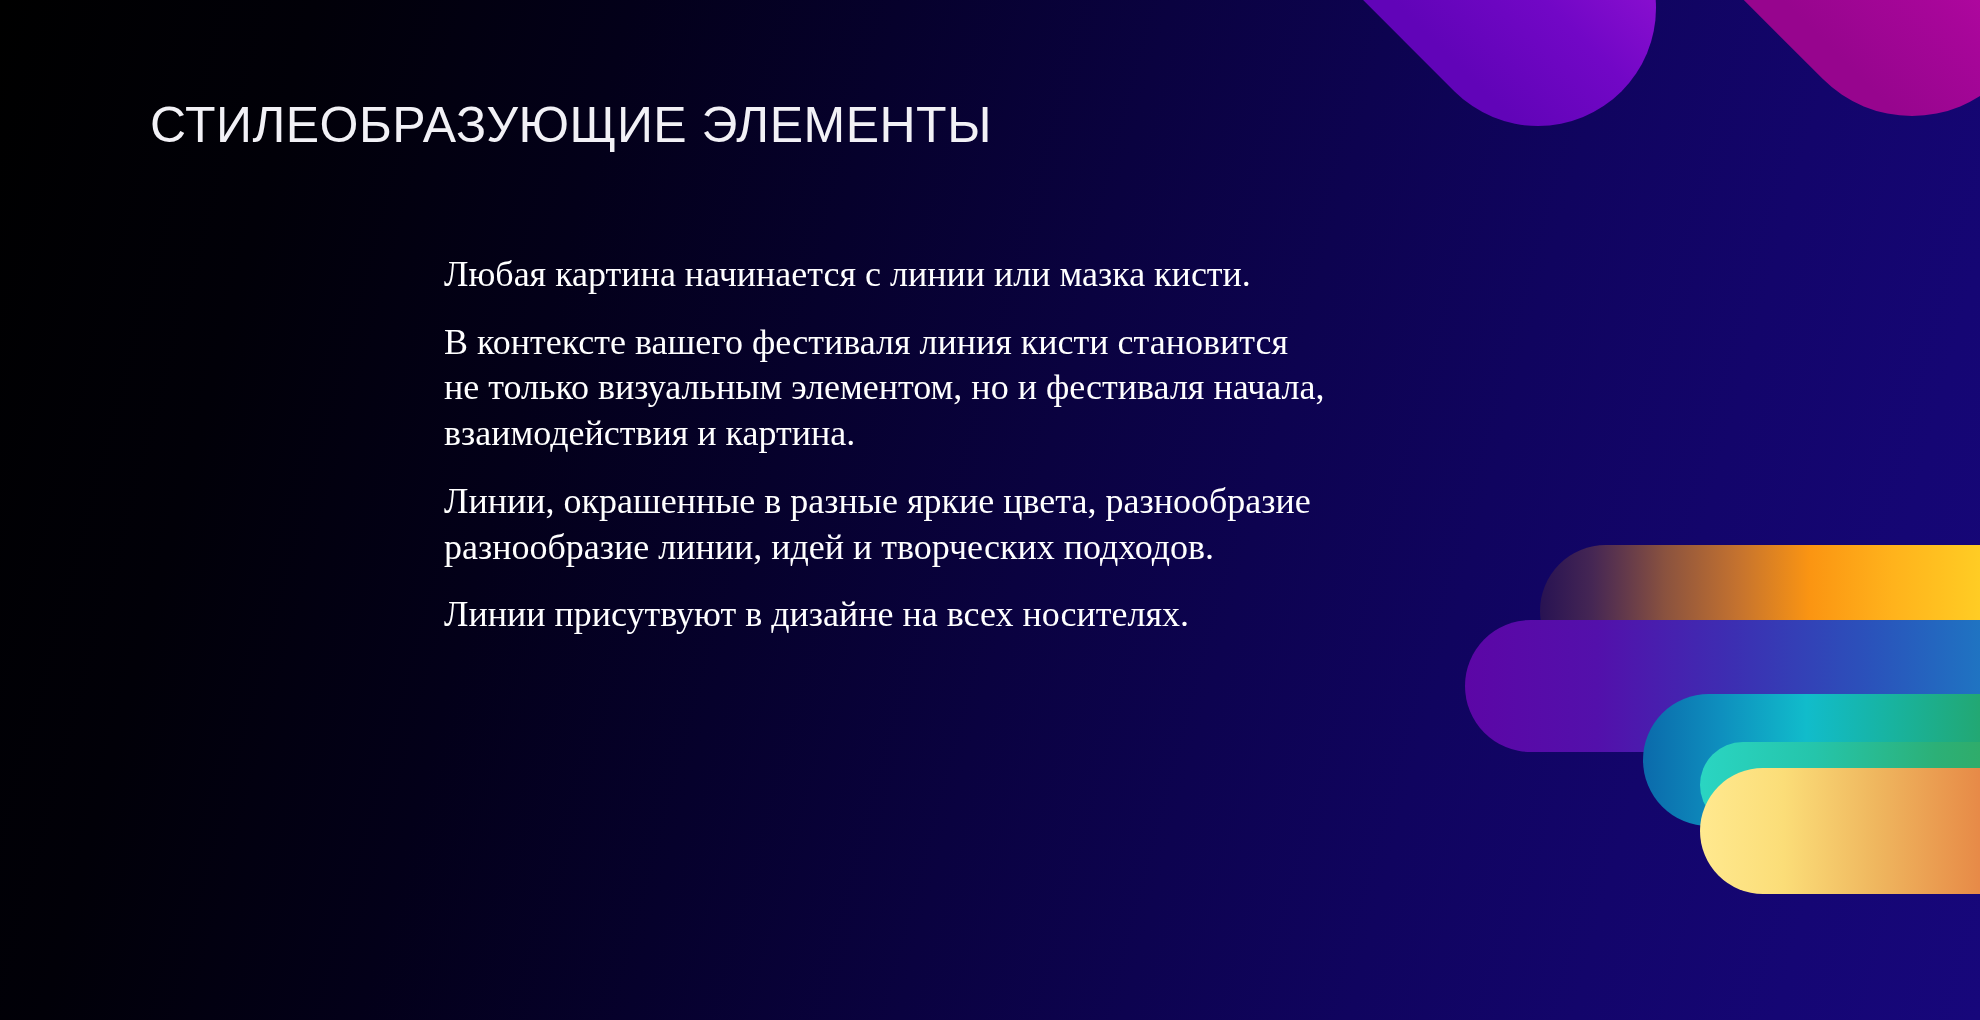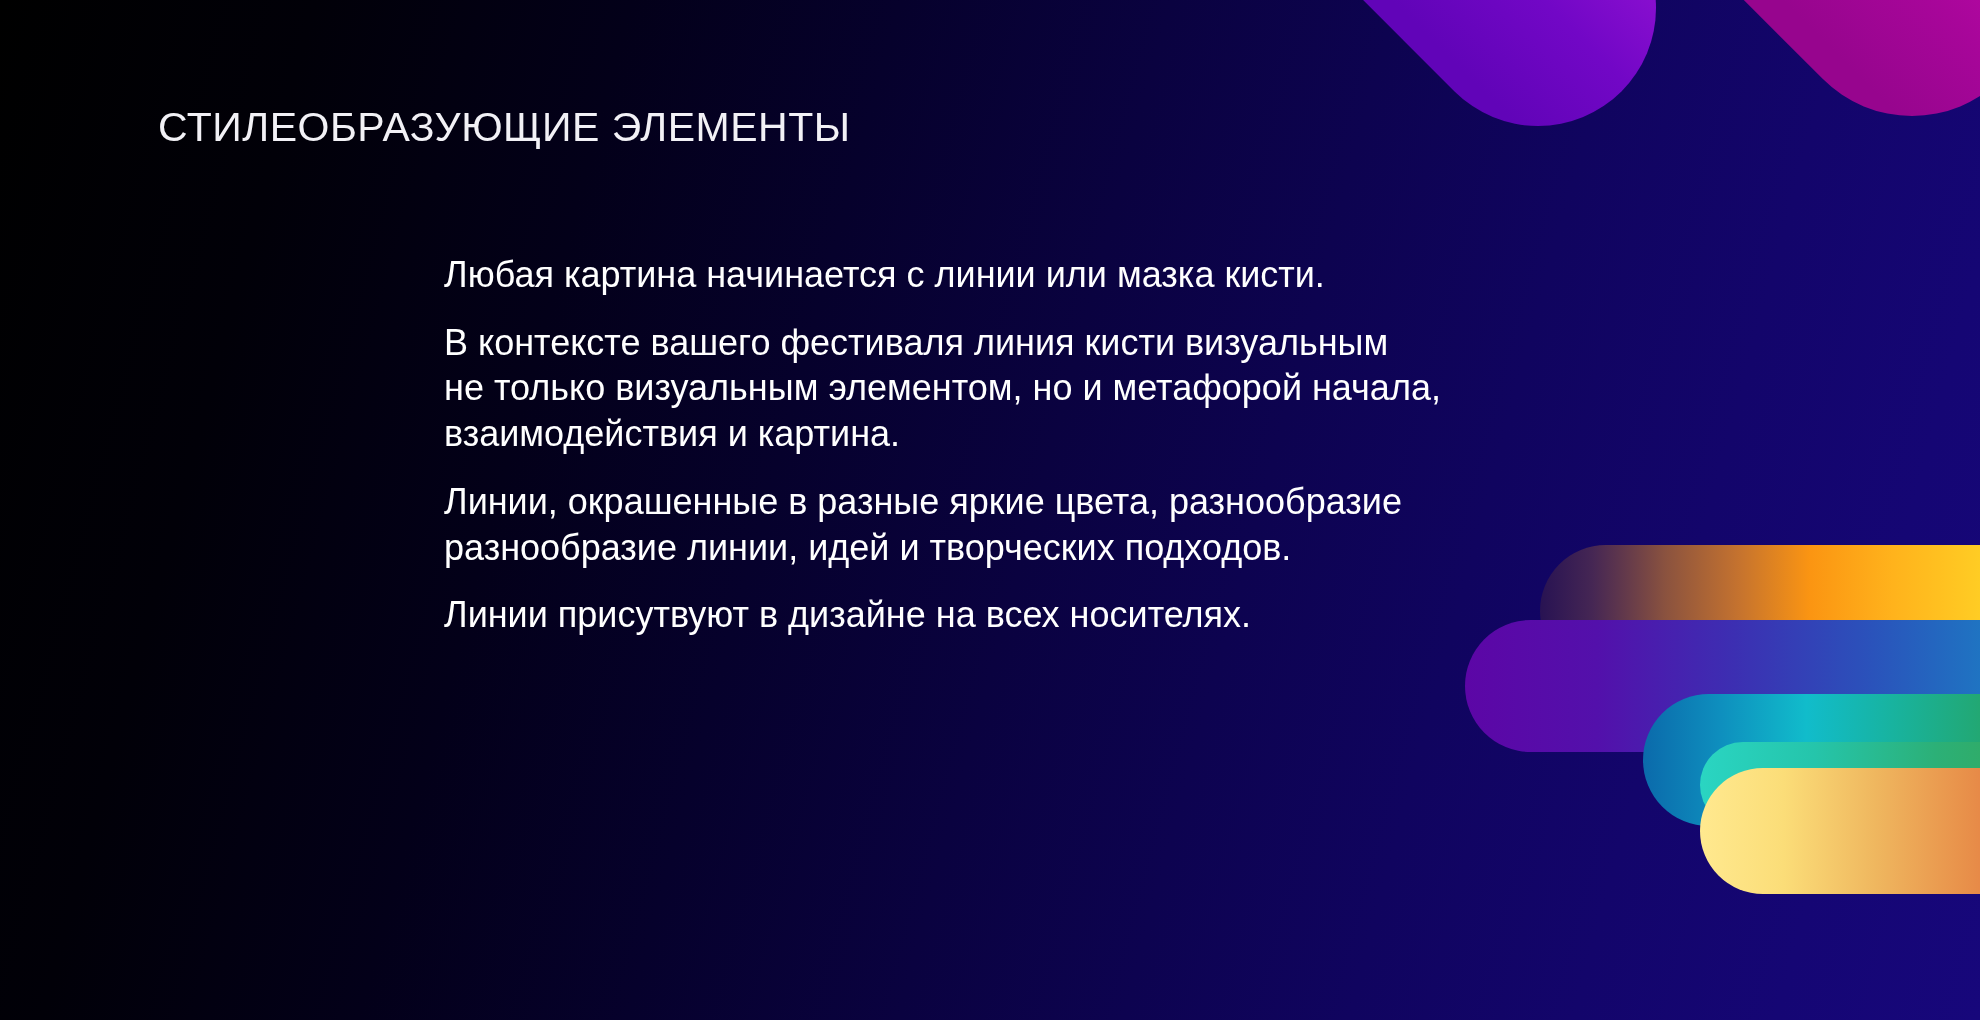--- a/index.html
+++ b/index.html
@@ -42,22 +42,22 @@
     display: block;
     width: 100%;
     height: 100%;
   }
 
   
   .slide-title {
     position: absolute;
     left: 150px;
     top: 96px;
-    margin: 8px;
-    font-size: 41px;
+    margin: 0;
+    font-size: 50px;
     font-weight: 400;
     letter-spacing: 0.5px;
     color: #f2f1f6;
     white-space: nowrap;
     z-index: 5;
   }
 
   .body-block {
     position: absolute;
     left: 444px;
@@ -71,20 +71,21 @@
     font-size: 36px;
     line-height: 1.27;
     color: #ffffff;
     font-weight: 400;
   }
   .body-para:last-child {
     margin-bottom: 16px;
   }
   .body-para .ln {
     display: block;
+    font-family: Liberation Serif, serif;
   }
 </style>
 </head>
 <body>
 
 <div class="slide">
 
   <div class="decor">
     <svg viewBox="0 0 1980 1020" preserveAspectRatio="none" xmlns="http://www.w3.org/2000/svg">
       <defs>
@@ -171,22 +172,22 @@
 
   <h1 class="slide-title">СТИЛЕОБРАЗУЮЩИЕ ЭЛЕМЕНТЫ</h1>
 
   <div class="body-block">
 
     <p class="body-para">
       <span class="ln">Любая картина начинается с линии или мазка кисти.</span>
     </p>
 
     <p class="body-para">
-      <span class="ln">В контексте вашего фестиваля линия кисти визуальным</span>
-      <span class="ln">не только визуальным элементом, но и метафорой начала,</span>
+      <span class="ln">В контексте вашего фестиваля линия кисти становится</span>
+      <span class="ln">не только визуальным элементом, но и фестиваля начала,</span>
       <span class="ln">взаимодействия и картина.</span>
     </p>
 
     <p class="body-para">
       <span class="ln">Линии, окрашенные в разные яркие цвета, разнообразие</span>
       <span class="ln">разнообразие линии, идей и творческих подходов.</span>
     </p>
 
     <p class="body-para">
       <span class="ln">Линии присутвуют в дизайне на всех носителях.</span>

